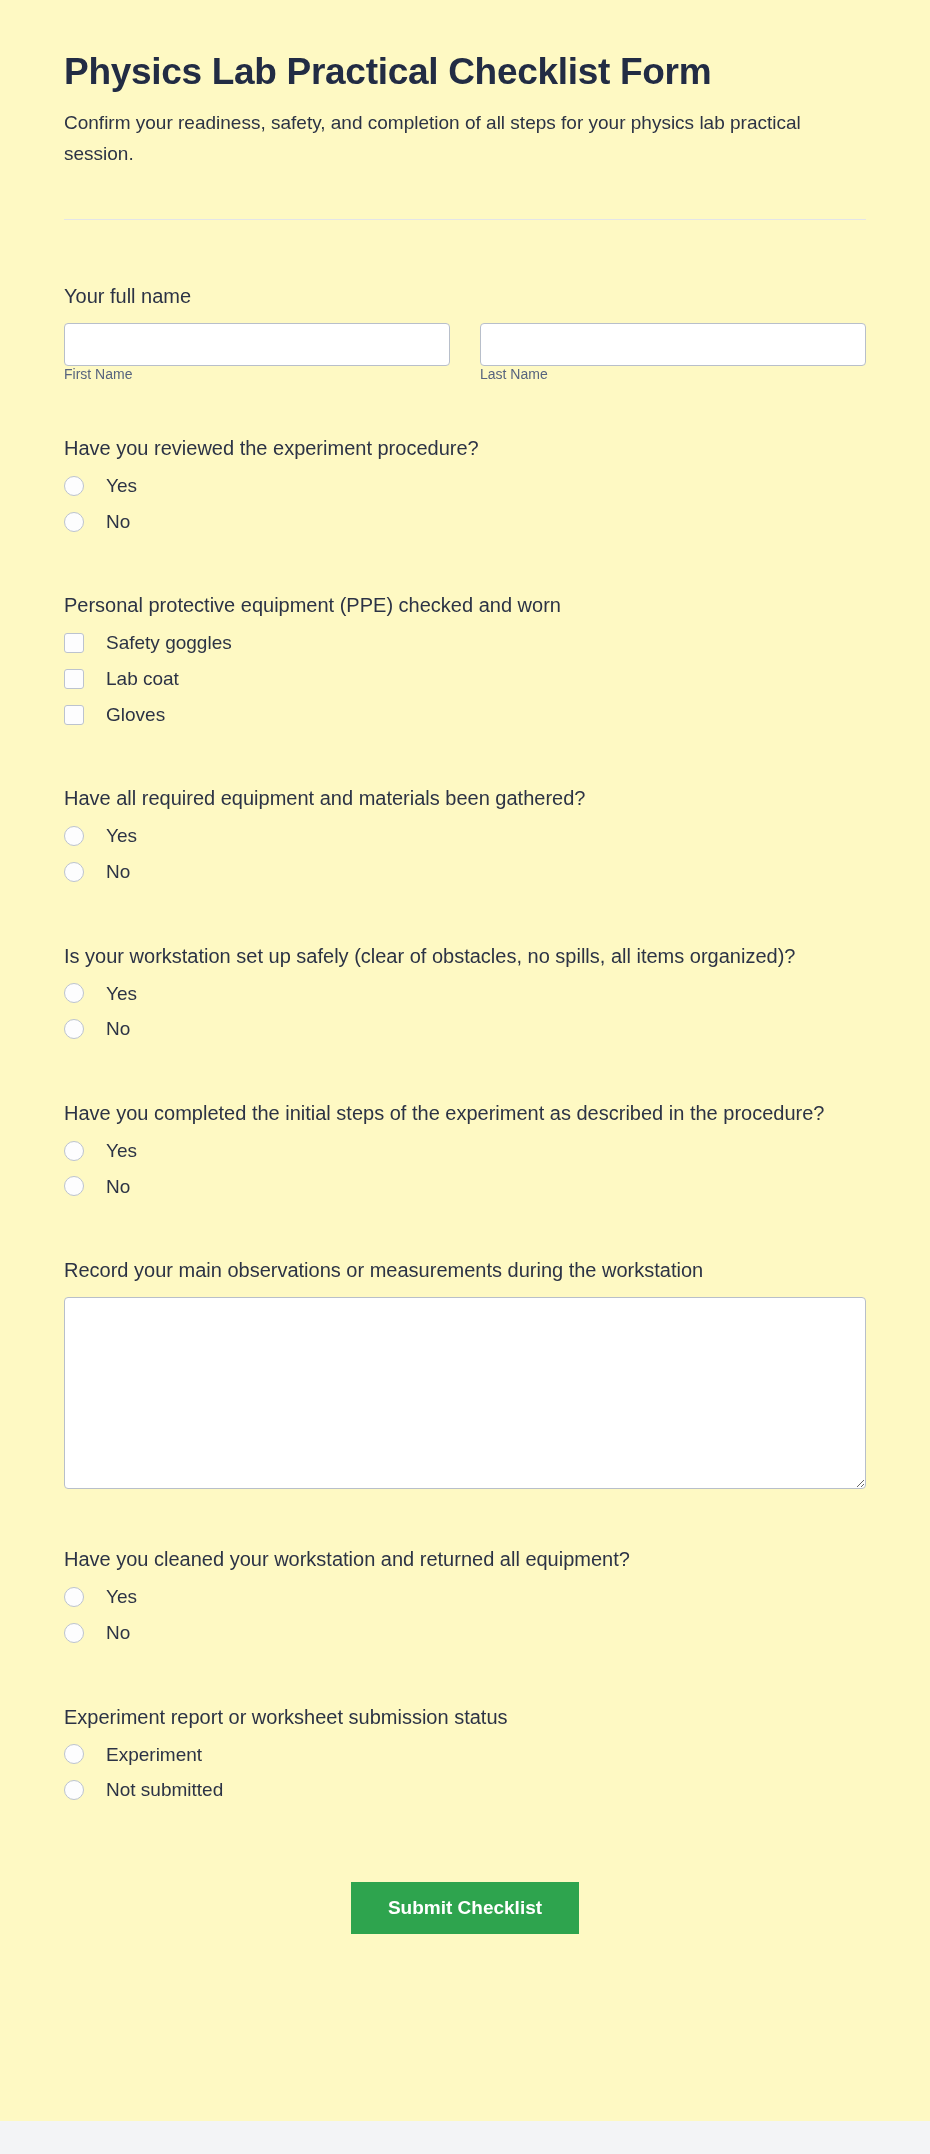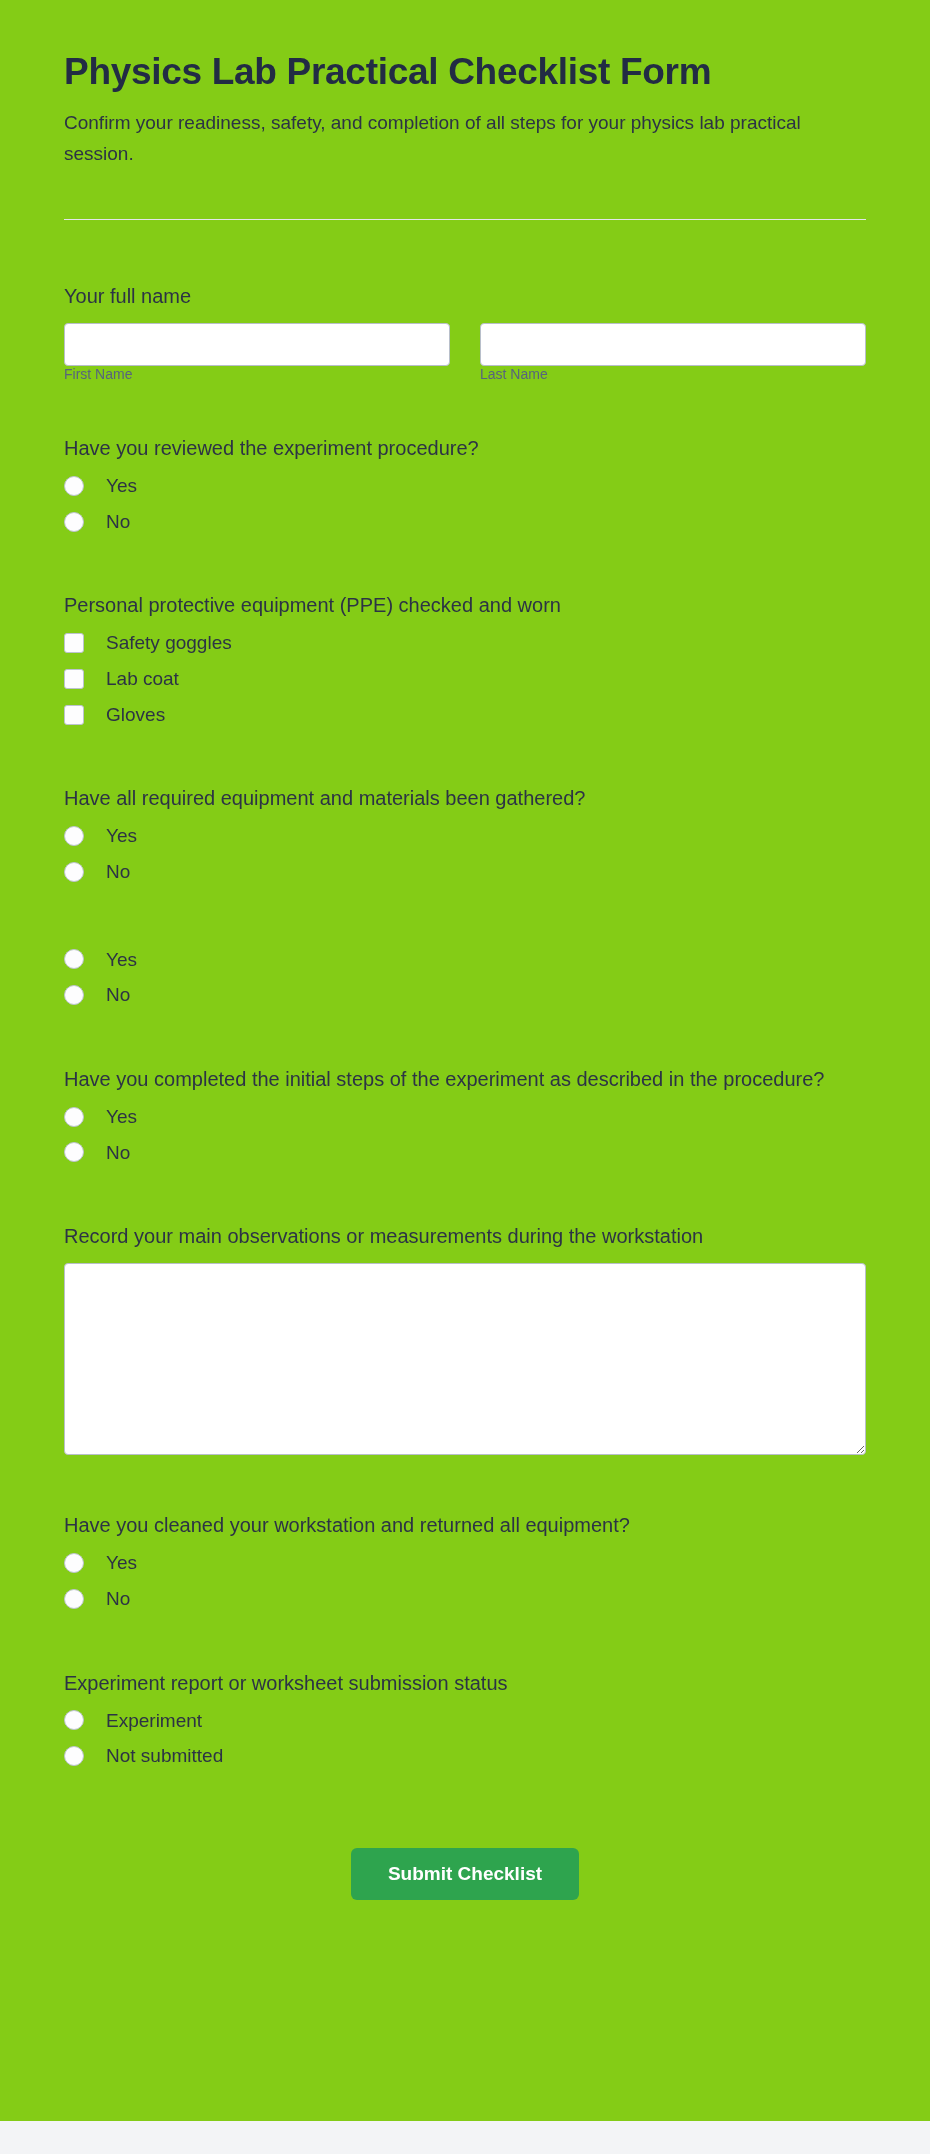--- a/index.html
+++ b/index.html
@@ -12,21 +12,21 @@
   }
   .page {
     width: 930px;
     min-height: 2154px;
     margin: 0 auto;
     background: #ffffff;
     display: flex;
     flex-direction: column;
   }
   .form-card {
-    background: #84cc16;
+    background: #fef9c3;
     width: 100%;
     flex: 1 0 auto;
   }
   .form-header {
     padding: 50px 64px 0 64px;
   }
   .form-title {
     font-size: 37px;
     font-weight: 700;
     color: #222c44;
@@ -129,21 +129,21 @@
   }
   .submit-row {
     text-align: center;
     padding: 22px 0 24px 0;
   }
   .submit-btn {
     display: inline-block;
     background: #2ea44e;
     color: #ffffff;
     border: none;
-    border-radius: 6px;
+    border-radius: 0;
     font-family: "Liberation Sans", "DejaVu Sans", sans-serif;
     font-size: 19px;
     font-weight: 700;
     min-width: 228px;
     height: 52px;
     padding: 0 30px;
     cursor: pointer;
   }
   .page-footer {
     background: #f3f4f6;
@@ -215,20 +215,21 @@
           <span class="radio-circle"></span>
           <span class="opt-label">Yes</span>
         </div>
         <div class="opt">
           <span class="radio-circle"></span>
           <span class="opt-label">No</span>
         </div>
       </div>
 
       <div class="question">
+        <div class="q-label">Is your workstation set up safely (clear of obstacles, no spills, all items organized)?</div>
         <div class="opt">
           <span class="radio-circle"></span>
           <span class="opt-label">Yes</span>
         </div>
         <div class="opt">
           <span class="radio-circle"></span>
           <span class="opt-label">No</span>
         </div>
       </div>
 

